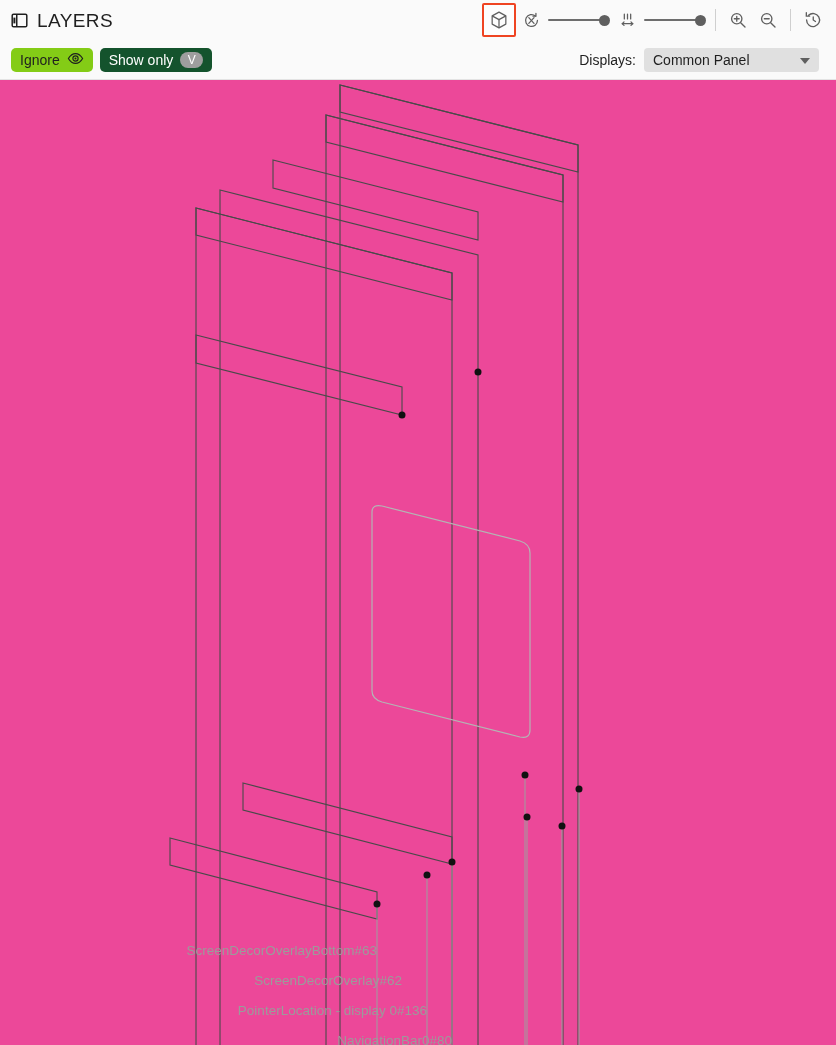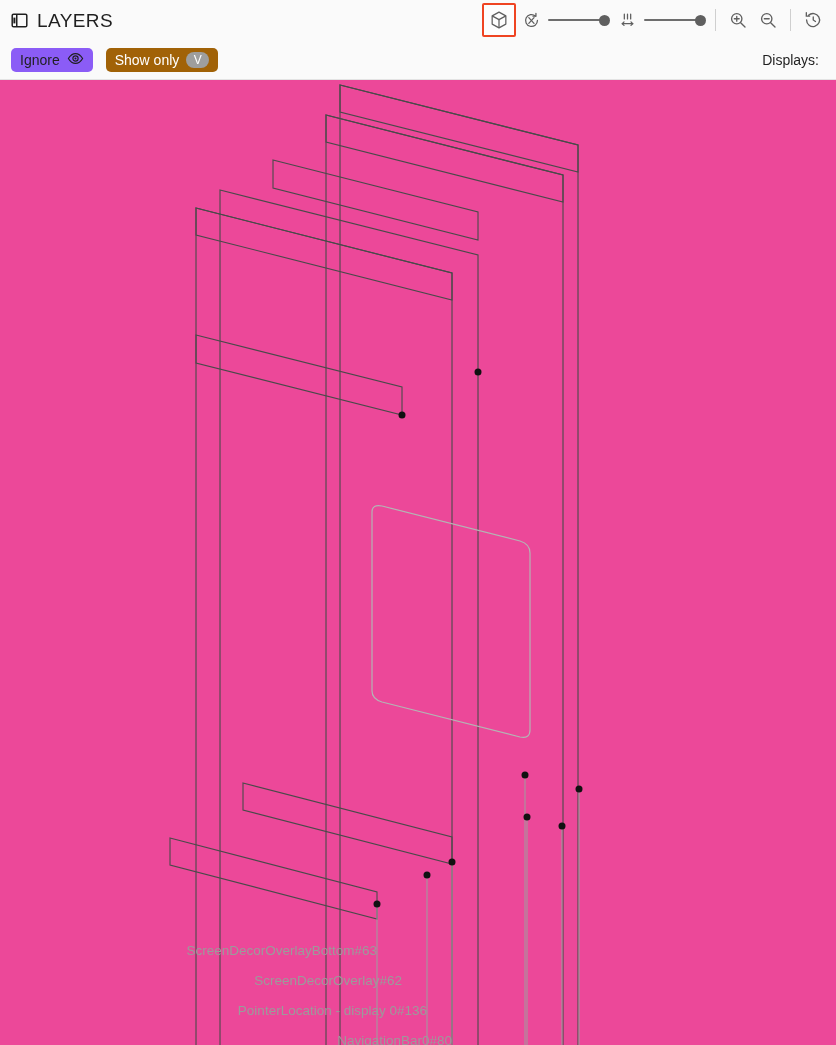--- a/index.html
+++ b/index.html
@@ -118,26 +118,26 @@
     height: 24px;
     padding: 0 9px;
     border-radius: 5px;
     font-size: 14px;
     cursor: pointer;
     border: none;
     white-space: nowrap;
     font-family: "Liberation Sans", sans-serif;
   }
   .pill-ignore {
-    background: #8b5cf6;
+    background: #84cc16;
     color: #1f1f1f;
-    margin-right: 13px;
+    margin-right: 7px;
   }
   .pill-showonly {
-    background: #a16207;
+    background: #14532d;
     color: #ffffff;
   }
   .badge-v {
     display: inline-flex;
     align-items: center;
     justify-content: center;
     width: 23px; height: 16px;
     border-radius: 8px;
     background: #9e9e9e;
     color: #ffffff;
@@ -306,20 +306,24 @@
       </span>
     </button>
 
     <button class="pill pill-showonly">
       <span>Show only</span>
       <span class="badge-v">V</span>
     </button>
 
     <div class="displays-group">
       <span class="displays-label">Displays:</span>
+      <button class="select-box">
+        <span>Common Panel</span>
+        <span class="chev"></span>
+      </button>
     </div>
   </div>
 
   <div class="canvas-wrap">
     <svg id="scene" width="836" height="965" viewBox="0 0 836 965">
       <g>
 
         <g fill="none" stroke="#4a4a4a" stroke-width="1.1">
           <path d="M340 5 L578 65 L578 1045 L340 985 Z"></path>
         </g>

